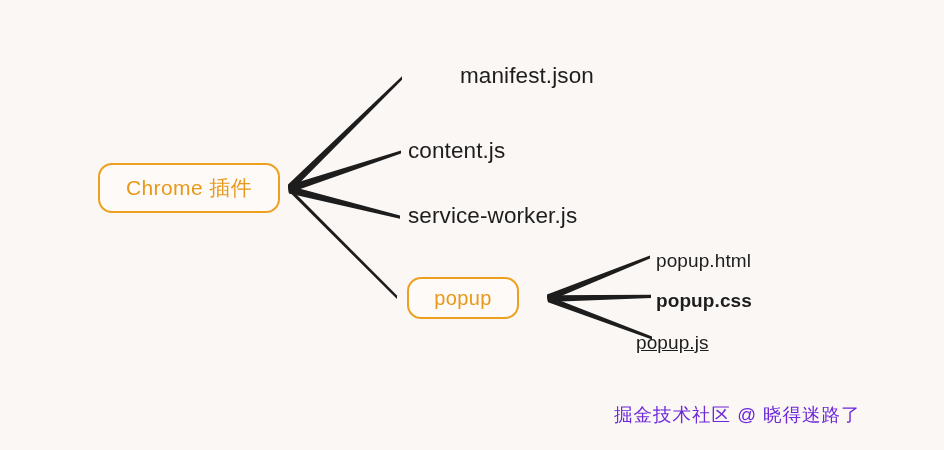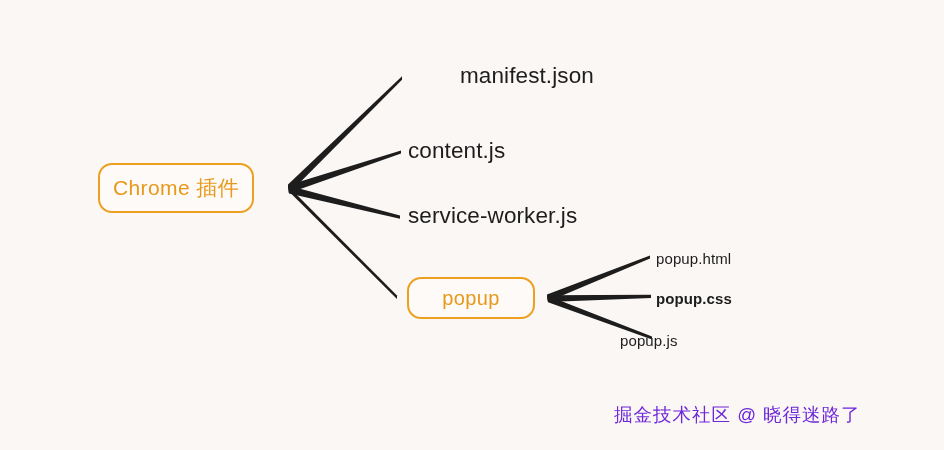--- a/index.html
+++ b/index.html
@@ -34,47 +34,47 @@
     border: 2.6px solid #eda01f;
     border-radius: 14px;
     background: #fdfaf7;
     color: #e8981a;
     white-space: nowrap;
     letter-spacing: 0.4px;
   }
   #node-root {
     left: 98px;
     top: 163px;
-    width: 156px;
+    width: 182px;
     height: 50px;
     font-size: 21px;
   }
   #node-popup {
     left: 407px;
     top: 277px;
-    width: 128px;
+    width: 112px;
     height: 42px;
     font-size: 20px;
   }
   .leaf {
     position: absolute;
     color: #1d1d1d;
     white-space: nowrap;
     font-size: 22.5px;
     letter-spacing: 0.1px;
   }
   .leaf-sub {
-    font-size: 15px;
+    font-size: 19px;
   }
   #leaf-manifest { left: 420px; top: 63px; margin-left: 40px; }
   #leaf-content  { left: 408px; top: 138px; }
   #leaf-worker   { left: 408px; top: 203px; }
   #leaf-popup-html { left: 656px; top: 250px; }
   #leaf-popup-css  { left: 656px; top: 290px; font-weight: bold; }
-  #leaf-popup-js   { left: 620px; top: 332px; }
+  #leaf-popup-js   { left: 636px; top: 332px; text-decoration: underline; }
   #watermark {
     position: absolute;
     left: 614px;
     top: 402px;
     font-size: 18.5px;
     color: #6d28d9;
     letter-spacing: 1px;
     white-space: nowrap;
   }
 </style>

